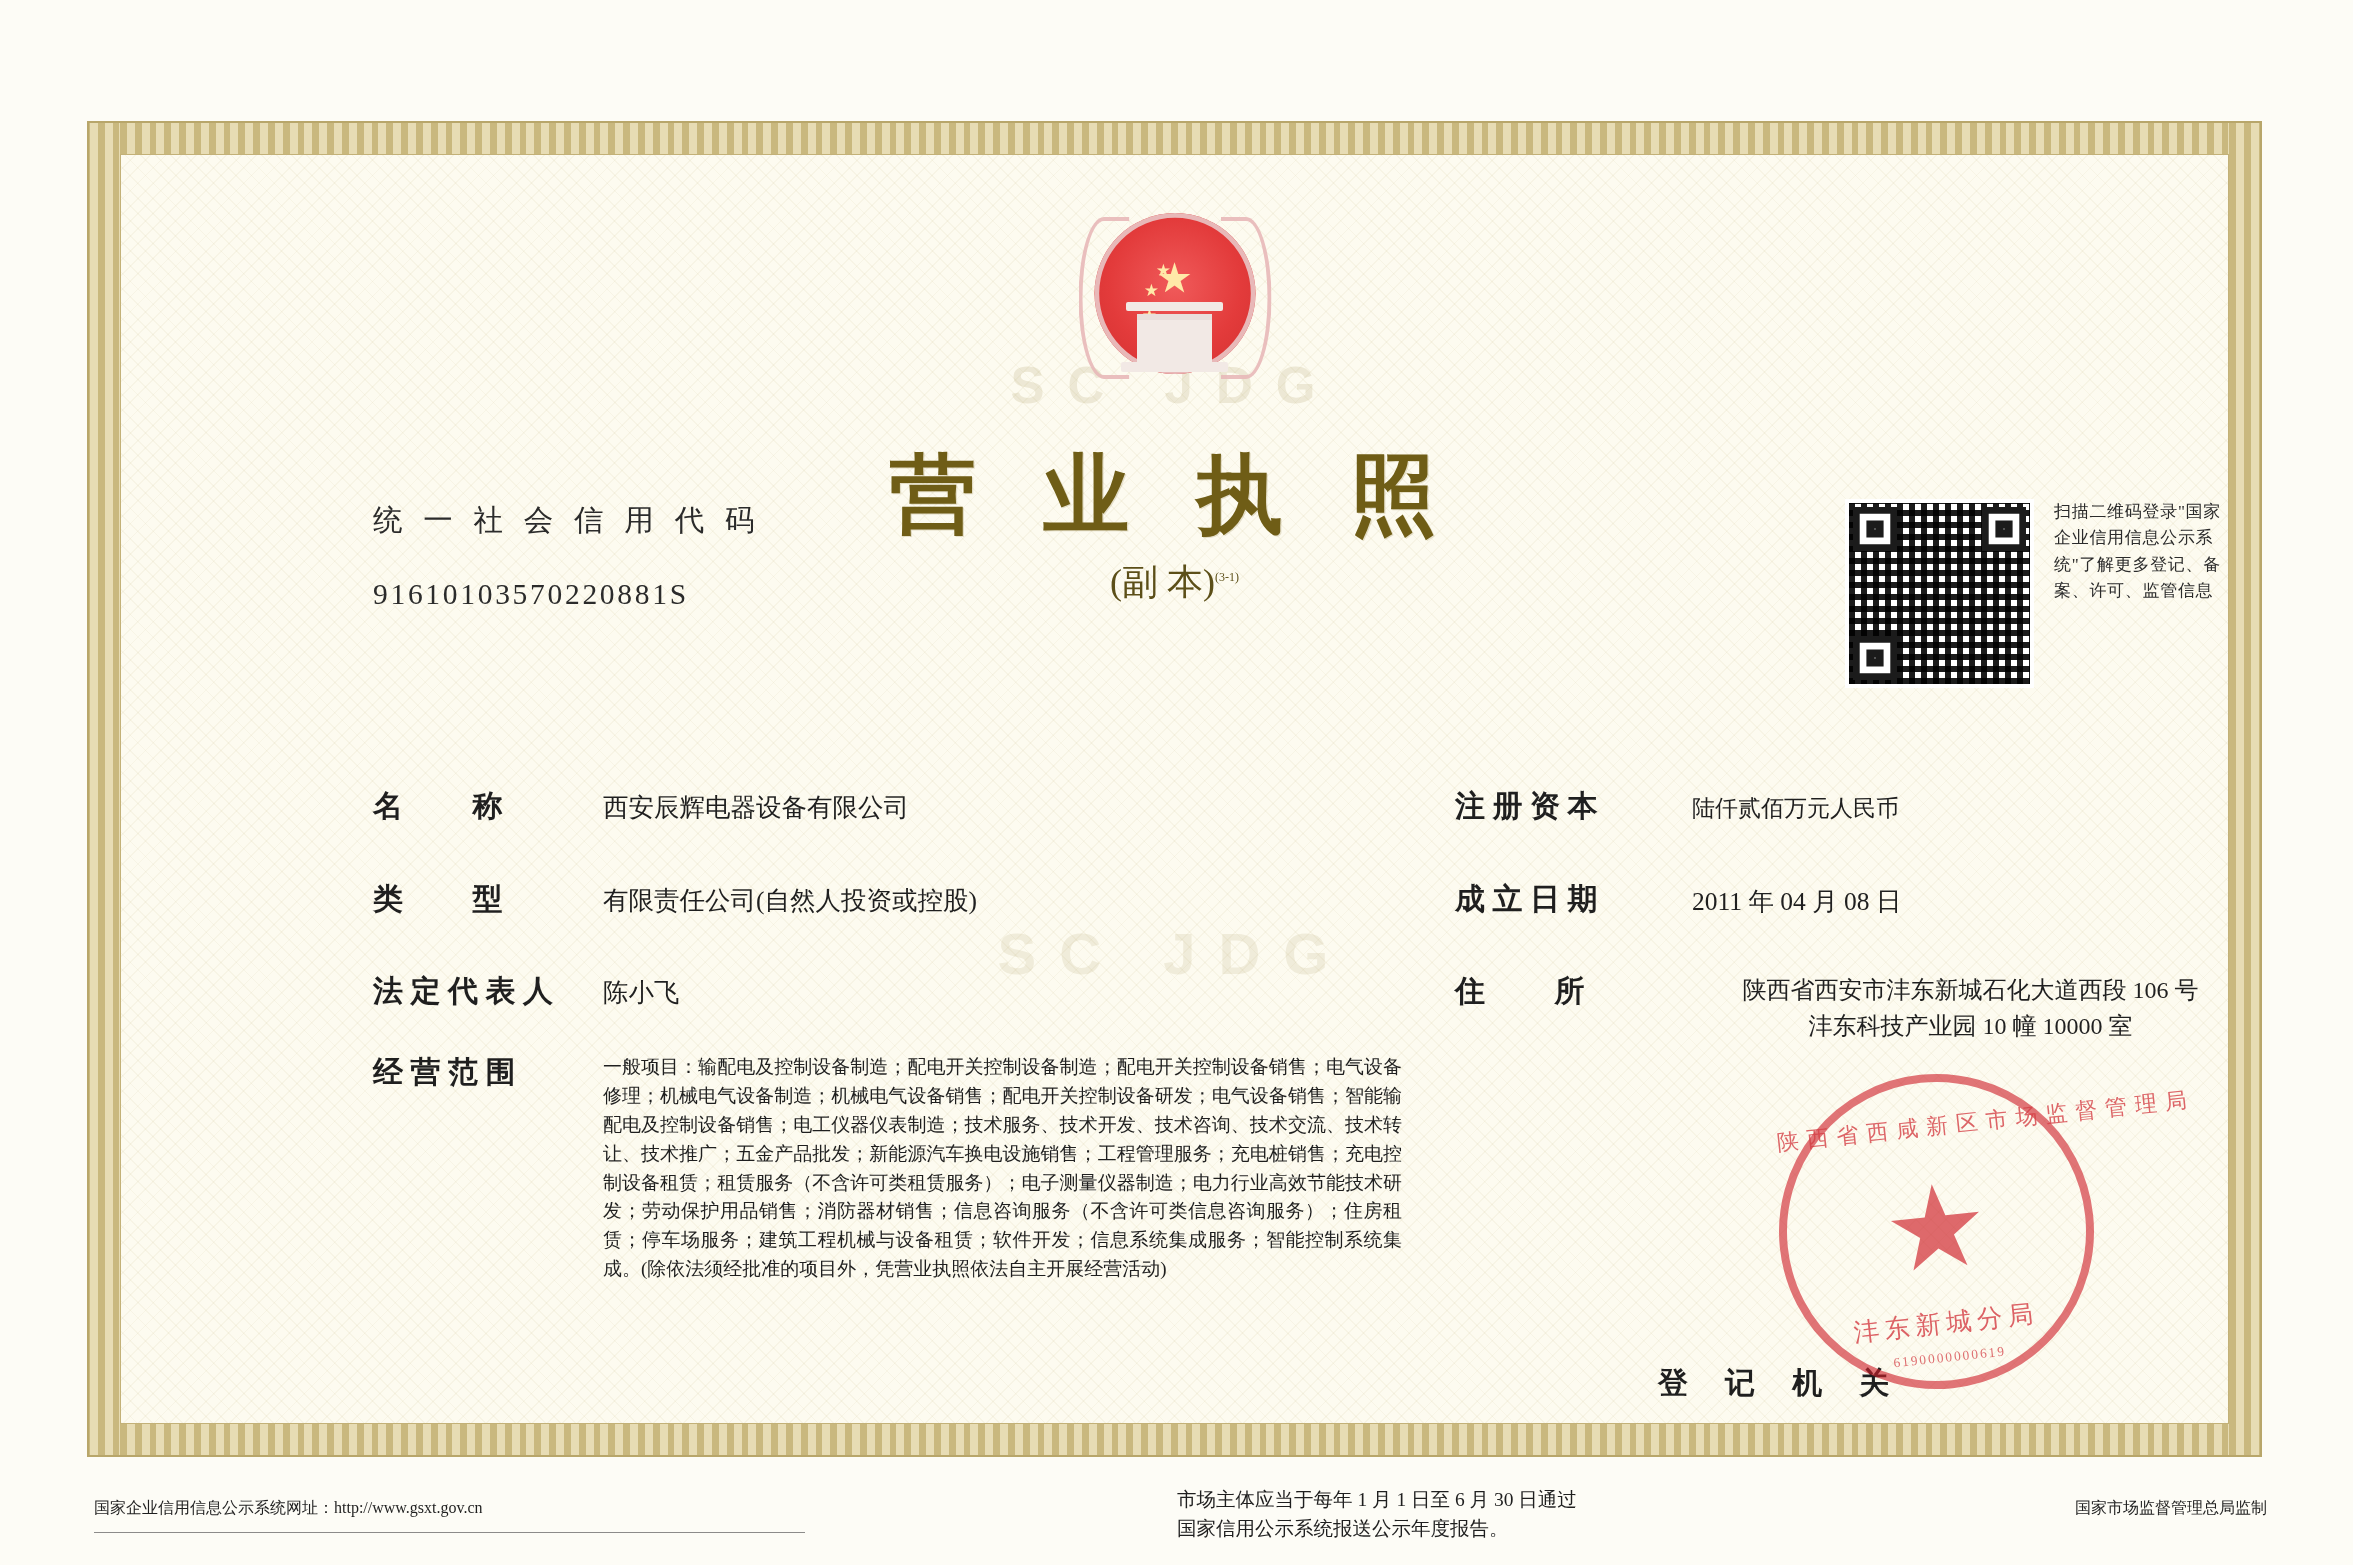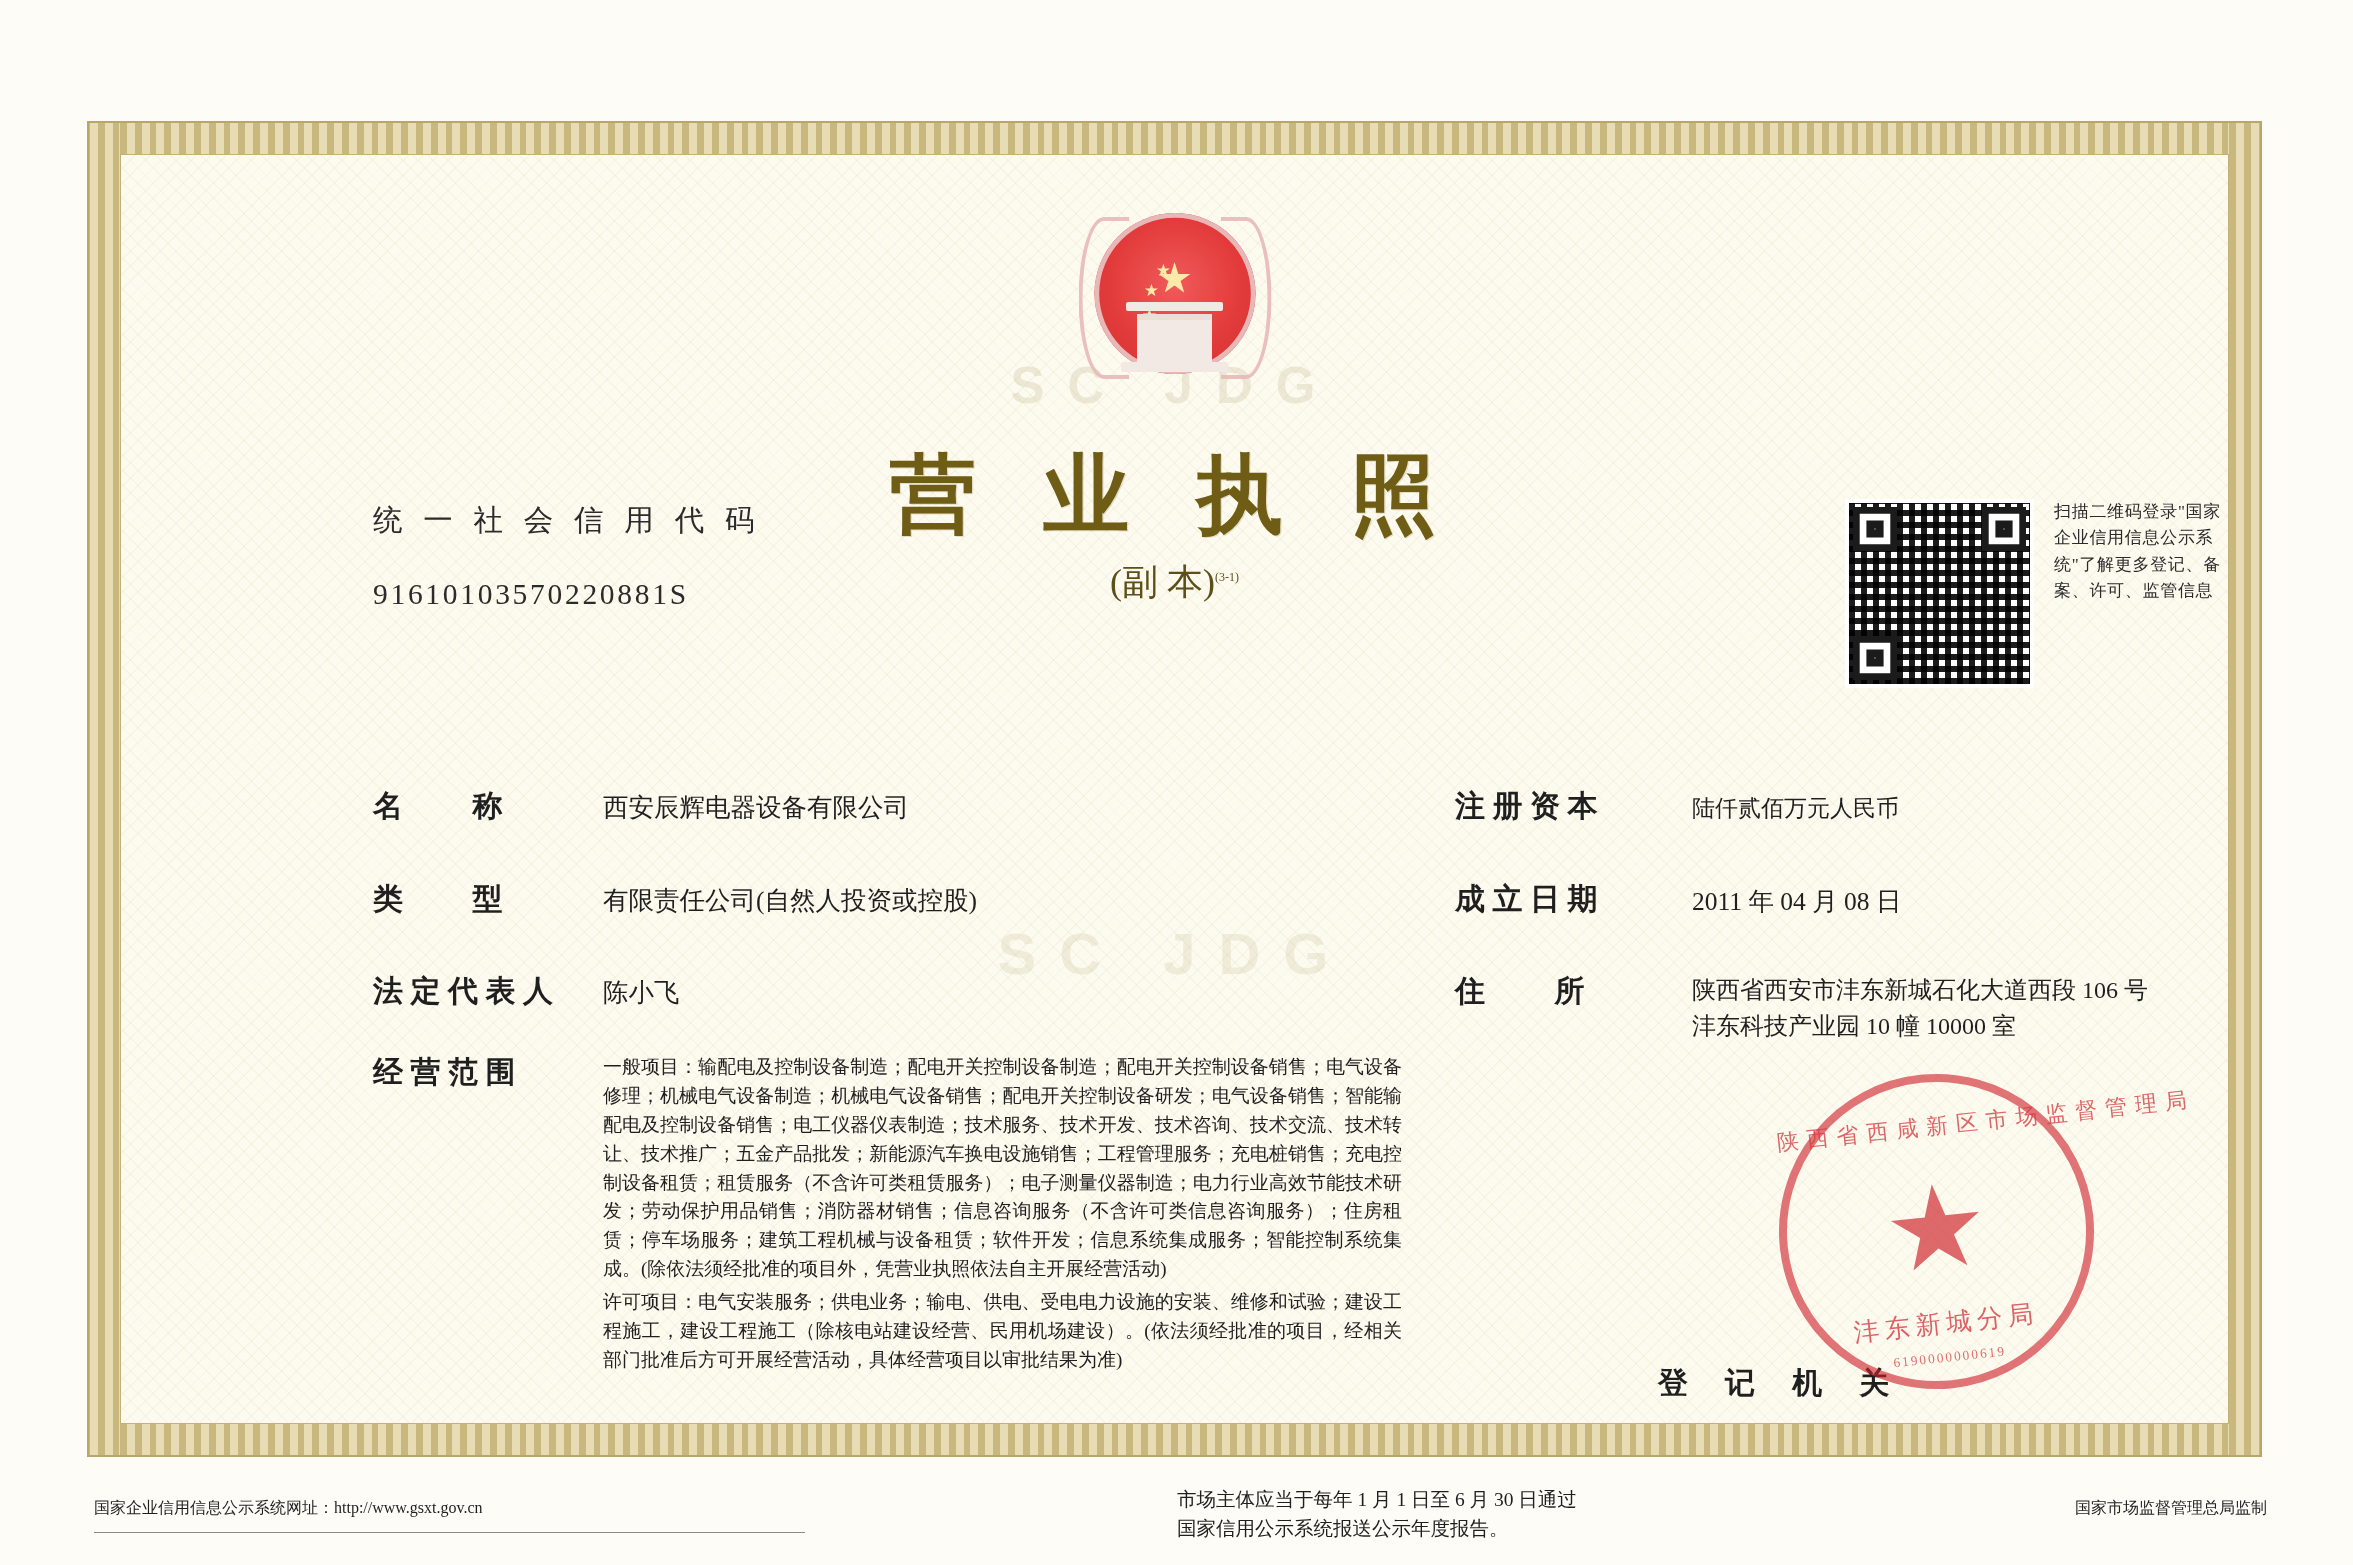--- a/index.html
+++ b/index.html
@@ -270,20 +270,21 @@
   .val-found   { left: 1571px; top: 729px; }
   .lbl-addr    { left: 1334px; top: 816px; }
   .addr-text {
     position: absolute;
     left: 1571px;
     top: 817px;
     width: 557px;
     font-size: 24px;
     line-height: 1.5;
     color: #1f1f1f;
+    text-align: center;
   }
 
   .lbl-registry { left: 1537px; top: 1208px; letter-spacing: 14.8px; text-align: center; }
 
   
   .seal {
     position: absolute;
     left: 1658px;
     top: 919px;
     width: 315px;
@@ -417,21 +418,20 @@
 
       <div class="field-label sp4 lbl-type">类        型</div>
       <div class="field-value val-type">有限责任公司(自然人投资或控股)</div>
 
       <div class="field-label lbl-rep">法 定 代 表 人</div>
       <div class="field-value val-rep">陈小飞</div>
 
       <div class="field-label lbl-scope">经 营 范 围</div>
       <div class="scope-text">
         <p>一般项目：输配电及控制设备制造；配电开关控制设备制造；配电开关控制设备销售；电气设备修理；机械电气设备制造；机械电气设备销售；配电开关控制设备研发；电气设备销售；智能输配电及控制设备销售；电工仪器仪表制造；技术服务、技术开发、技术咨询、技术交流、技术转让、技术推广；五金产品批发；新能源汽车换电设施销售；工程管理服务；充电桩销售；充电控制设备租赁；租赁服务（不含许可类租赁服务）；电子测量仪器制造；电力行业高效节能技术研发；劳动保护用品销售；消防器材销售；信息咨询服务（不含许可类信息咨询服务）；住房租赁；停车场服务；建筑工程机械与设备租赁；软件开发；信息系统集成服务；智能控制系统集成。(除依法须经批准的项目外，凭营业执照依法自主开展经营活动)</p>
-        <p>许可项目：电气安装服务；供电业务；输电、供电、受电电力设施的安装、维修和试验；建设工程施工，建设工程施工（除核电站建设经营、民用机场建设）。(依法须经批准的项目，经相关部门批准后方可开展经营活动，具体经营项目以审批结果为准)</p>
       </div>
 
       <div class="field-label lbl-capital">注 册 资 本</div>
       <div class="field-value val-capital">陆仟贰佰万元人民币</div>
 
       <div class="field-label lbl-found">成 立 日 期</div>
       <div class="field-value val-found">2011 年 04 月 08 日</div>
 
       <div class="field-label sp4 lbl-addr">住        所</div>
       <div class="addr-text">

